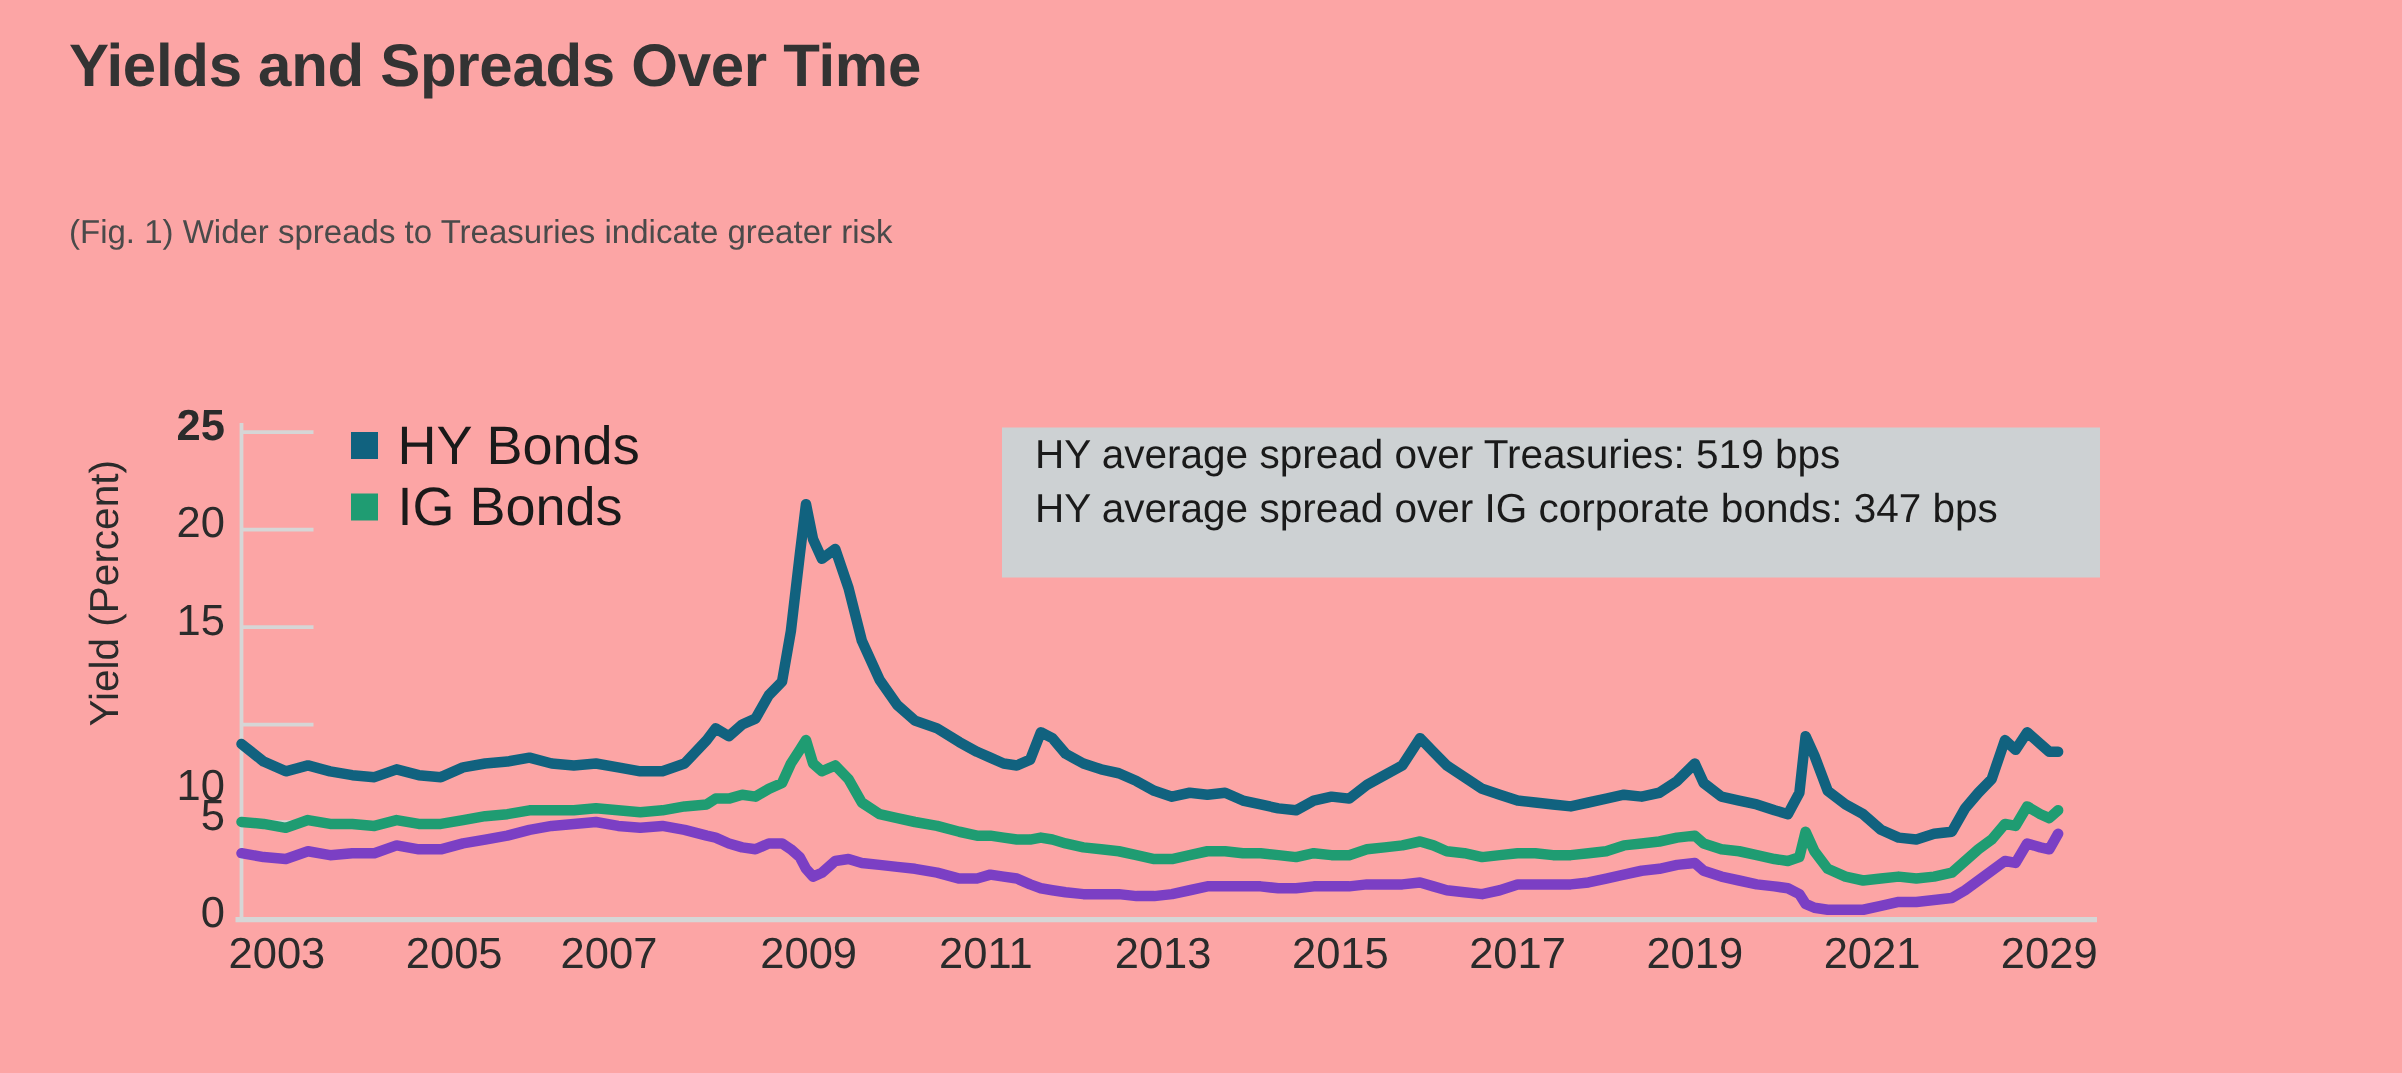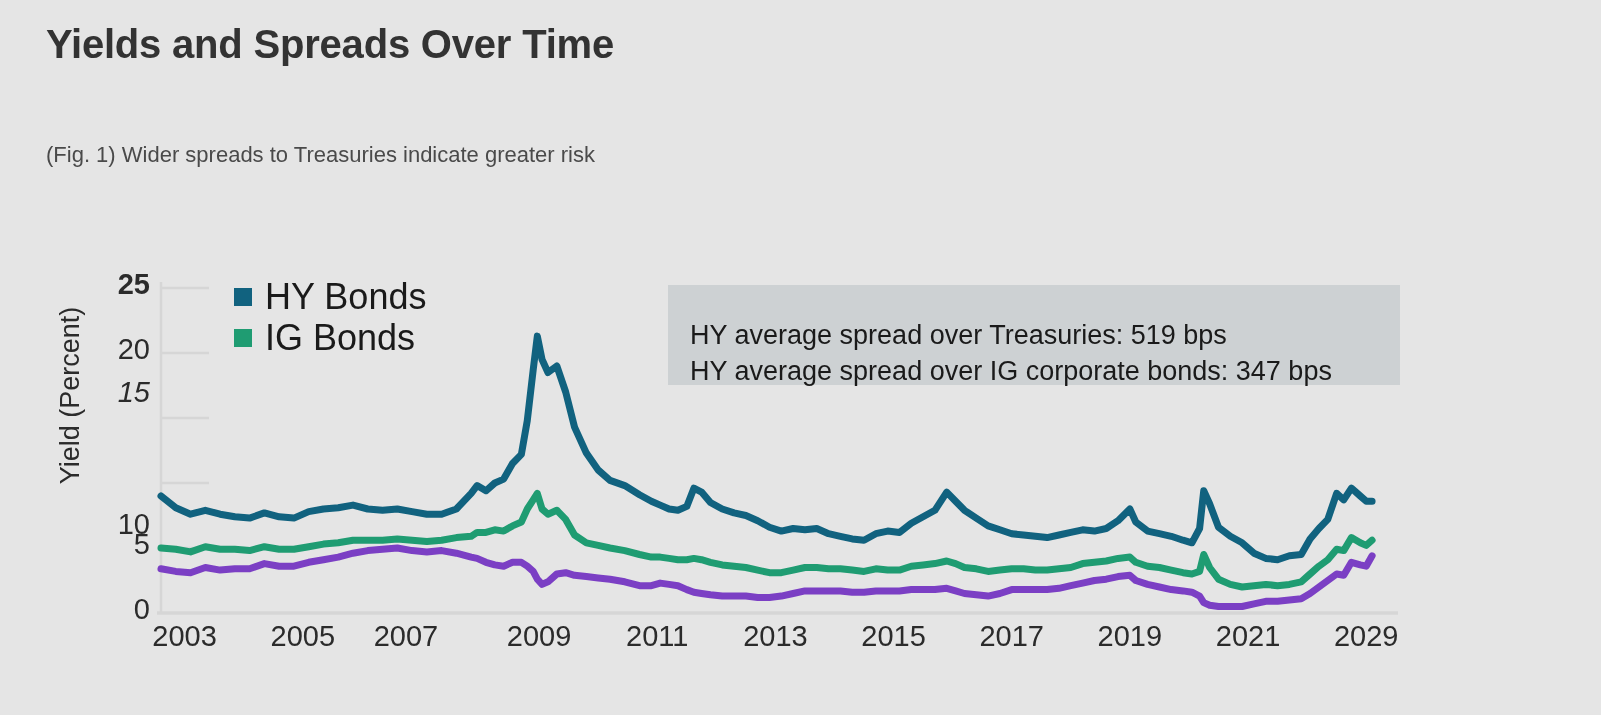--- a/index.html
+++ b/index.html
@@ -13,21 +13,21 @@
     font-family: "Liberation Sans", sans-serif;
     color: #333333;
     overflow: hidden;
     position: relative;
   }
   #page {
     position: absolute;
     left: 0; top: 0;
     width: 1601px;
     height: 715px;
-    background: #e5e5e5;
+    background: #fca5a5;
   }
   .title {
     position: absolute;
     left: 46px;
     top: 22px;
     font-size: 40px;
     font-weight: bold;
     color: #333333;
     letter-spacing: -0.2px;
     white-space: nowrap;
@@ -104,21 +104,21 @@
 
   
   #annotation {
     position: absolute;
     left: 668px;
     top: 285px;
     width: 732px;
     height: 100px;
     background: #cdd1d3;
     box-sizing: border-box;
-    padding: 32px 0 0 22px;
+    padding: 0 0 0 22px;
   }
   #annotation .ann-line {
     font-size: 27px;
     color: #1a1a1a;
     line-height: 36px;
     white-space: nowrap;
   }
 </style>
 </head>
 <body>
@@ -142,21 +142,21 @@
         <polyline points="161.00,548.00 175.77,549.30 190.54,551.90 205.31,546.70 220.08,549.30 234.85,549.30 249.62,550.60 264.39,546.70 279.16,549.30 293.92,549.30 308.69,546.70 323.46,544.10 338.23,542.80 353.00,540.20 367.77,540.20 382.54,540.20 397.31,538.90 412.08,540.20 426.85,541.50 441.62,540.20 456.39,537.60 471.16,536.30 477.07,532.40 485.93,532.40 494.79,529.80 503.65,531.10 512.51,525.90 521.37,522.00 527.28,509.00 533.19,499.90 537.32,493.40 542.05,509.00 547.96,514.20 556.82,510.30 565.68,519.40 574.54,535.00 586.36,542.80 598.17,545.40 609.99,548.00 624.76,550.60 639.53,554.50 651.34,557.10 660.21,557.10 669.07,558.40 677.93,559.70 686.79,559.70 693.88,558.40 701.56,559.70 710.42,562.30 722.24,564.90 734.05,566.20 745.87,567.50 757.68,570.10 769.50,572.70 781.32,572.70 793.13,570.10 804.95,567.50 816.76,567.50 828.58,568.80 840.39,568.80 852.21,570.10 864.02,571.40 875.84,568.80 887.66,570.10 899.47,570.10 911.29,566.20 923.10,564.90 934.92,563.60 946.73,561.00 955.59,563.60 964.46,567.50 976.27,568.80 988.09,571.40 999.90,570.10 1011.72,568.80 1023.53,568.80 1035.35,570.10 1047.17,570.10 1058.98,568.80 1070.80,567.50 1082.61,563.60 1094.43,562.30 1106.24,561.00 1118.06,558.40 1129.87,557.10 1135.78,562.30 1147.60,566.20 1159.41,567.50 1171.23,570.10 1183.04,572.70 1191.91,574.00 1199.59,571.40 1203.72,554.50 1209.63,567.50 1218.49,579.20 1230.31,584.40 1242.12,587.00 1253.94,585.70 1265.75,584.40 1277.57,585.70 1289.38,584.40 1301.20,581.80 1310.06,574.00 1318.92,566.20 1327.78,559.70 1336.65,549.30 1343.73,550.60 1351.42,537.60 1360.28,542.80 1366.18,545.40 1372.09,540.20" fill="none" stroke="#1f9c72" stroke-width="7" stroke-linejoin="round" stroke-linecap="round"></polyline>
         <polyline points="161.00,568.80 175.77,571.40 190.54,572.70 205.31,567.50 220.08,570.10 234.85,568.80 249.62,568.80 264.39,563.60 279.16,566.20 293.92,566.20 308.69,562.30 323.46,559.70 338.23,557.10 353.00,553.20 367.77,550.60 382.54,549.30 397.31,548.00 412.08,550.60 426.85,551.90 441.62,550.60 456.39,553.20 471.16,557.10 477.07,558.40 485.93,562.30 494.79,564.90 503.65,566.20 512.51,562.30 521.37,562.30 527.28,566.20 533.19,571.40 537.32,579.20 542.05,584.40 547.96,581.80 556.82,574.00 565.68,572.70 574.54,575.30 586.36,576.60 598.17,577.90 609.99,579.20 624.76,581.80 639.53,585.70 651.34,585.70 660.21,583.10 669.07,584.40 677.93,585.70 686.79,589.60 693.88,592.20 701.56,593.50 710.42,594.80 722.24,596.10 734.05,596.10 745.87,596.10 757.68,597.40 769.50,597.40 781.32,596.10 793.13,593.50 804.95,590.90 816.76,590.90 828.58,590.90 840.39,590.90 852.21,592.20 864.02,592.20 875.84,590.90 887.66,590.90 899.47,590.90 911.29,589.60 923.10,589.60 934.92,589.60 946.73,588.30 955.59,590.90 964.46,593.50 976.27,594.80 988.09,596.10 999.90,593.50 1011.72,589.60 1023.53,589.60 1035.35,589.60 1047.17,589.60 1058.98,588.30 1070.80,585.70 1082.61,583.10 1094.43,580.50 1106.24,579.20 1118.06,576.60 1129.87,575.30 1135.78,580.50 1147.60,584.40 1159.41,587.00 1171.23,589.60 1183.04,590.90 1191.91,592.20 1199.59,596.10 1203.72,602.60 1209.63,605.20 1218.49,606.50 1230.31,606.50 1242.12,606.50 1253.94,603.90 1265.75,601.30 1277.57,601.30 1289.38,600.00 1301.20,598.70 1310.06,593.50 1318.92,587.00 1327.78,580.50 1336.65,574.00 1343.73,575.30 1351.42,562.30 1360.28,564.90 1366.18,566.20 1372.09,555.80" fill="none" stroke="#7b3fc4" stroke-width="7" stroke-linejoin="round" stroke-linecap="round"></polyline>
       </svg>
 
     <div class="axis-title-y">Yield (Percent)</div>
 
     <div id="yticks">
         <div class="ytick" style="top: 593px;">0</div>
         <div class="ytick" style="top: 528px;">5</div>
         <div class="ytick" style="top: 480px; margin-top: 28px;">10</div>
-        <div class="ytick" style="top: 376px; font-style: italic;">15</div>
+        <div class="ytick" style="top: 398px;">15</div>
         <div class="ytick" style="top: 333px;">20</div>
         <div class="ytick" style="top: 268px; font-weight: bold;">25</div>
       </div>
     <div id="xticks">
         <div class="xtick" style="left: 129.631px;">2003</div>
         <div class="xtick" style="left: 247.786px;">2005</div>
         <div class="xtick" style="left: 351px;">2007</div>
         <div class="xtick" style="left: 484.097px;">2009</div>
         <div class="xtick" style="left: 602.252px;">2011</div>
         <div class="xtick" style="left: 720.408px;">2013</div>

